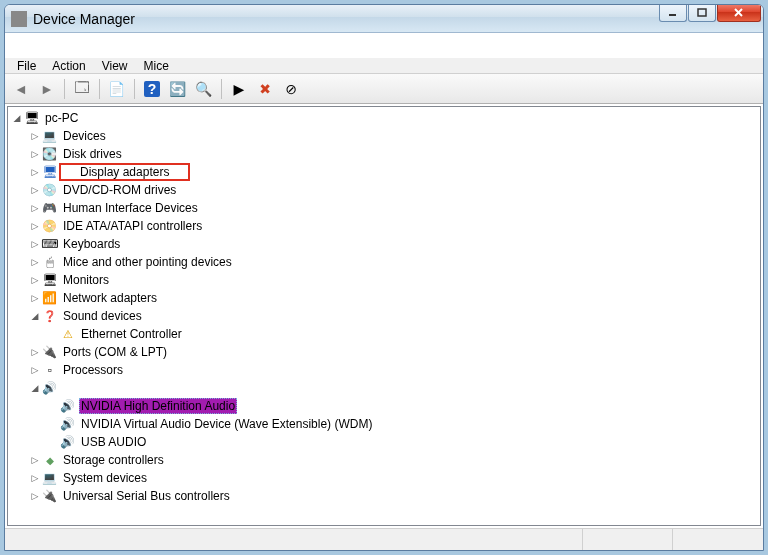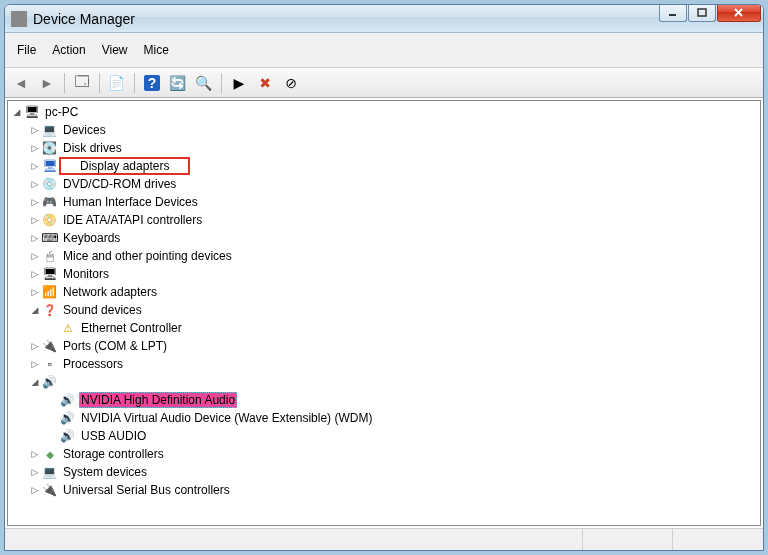--- a/index.html
+++ b/index.html
@@ -58,26 +58,27 @@
     cursor: pointer;
   }
   .win-btn.close {
     background: linear-gradient(to bottom, #f08070 0%, #e04830 45%, #c83018 46%, #e86040 100%);
     border-color: #a03020;
     color: #fff;
     font-weight: bold;
     width: 44px;
   }
   .menubar {
-    height: 35px;
+    height: 16px;
     background: #f0f0f0;
     border-bottom: 1px solid #d0d0d0;
     display: flex;
     align-items: center;
     padding: 0 4px;
+    margin-top: 25px;
   }
   .menu-item {
     padding: 2px 8px;
     cursor: pointer;
   }
   .toolbar {
     height: 30px;
     background: linear-gradient(to bottom, #fafafa, #e8e8e8);
     border-bottom: 1px solid #b0b0b0;
     display: flex;
@@ -134,21 +135,21 @@
     align-items: center;
     justify-content: center;
     margin-right: 3px;
     font-size: 13px;
   }
   .node-label {
     padding: 0 2px;
     cursor: default;
   }
   .node-label.selected {
-    background: #ec4899;
+    background: #a21caf;
     border: 1px dotted #7ab0e0;
     padding: 0 1px;
   }
   .node-label.highlighted {
     border: 2px solid #e03020;
     padding: 0 19px;
     margin-left: -2px;
   }
   .statusbar {
     height: 22px;

